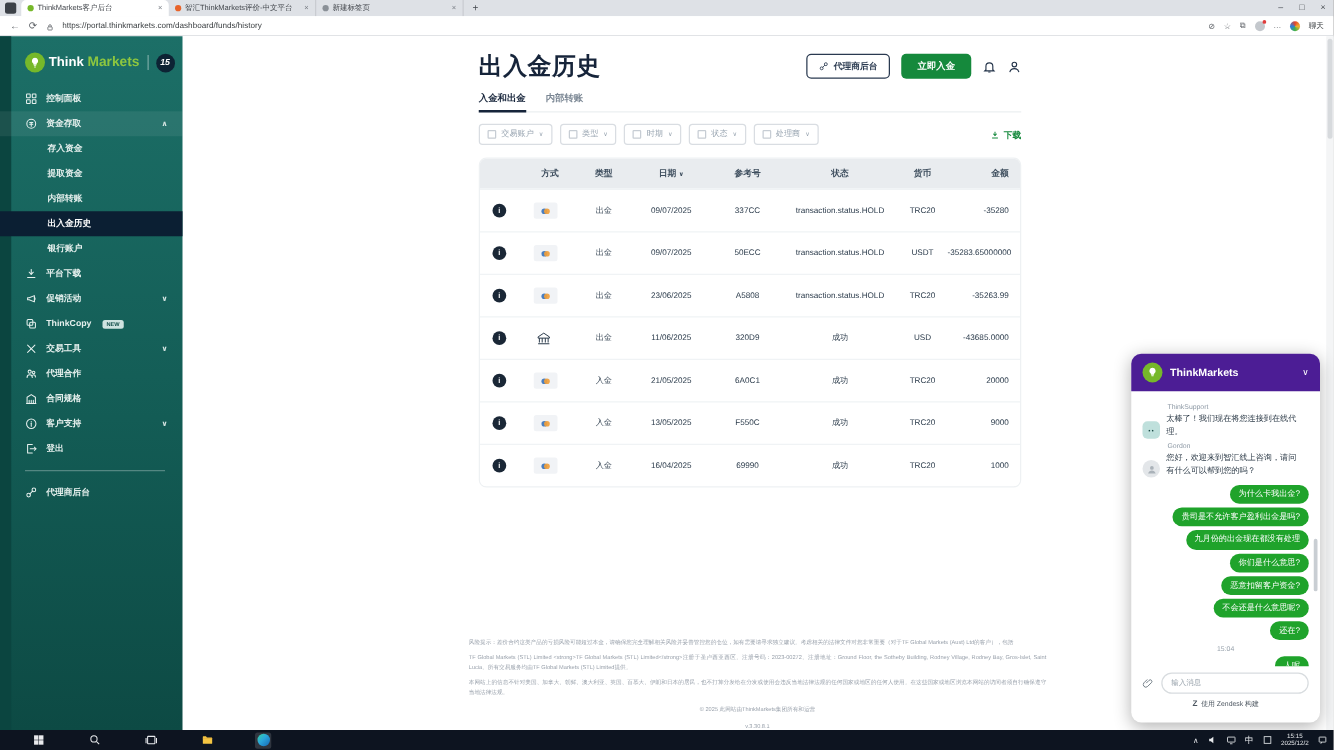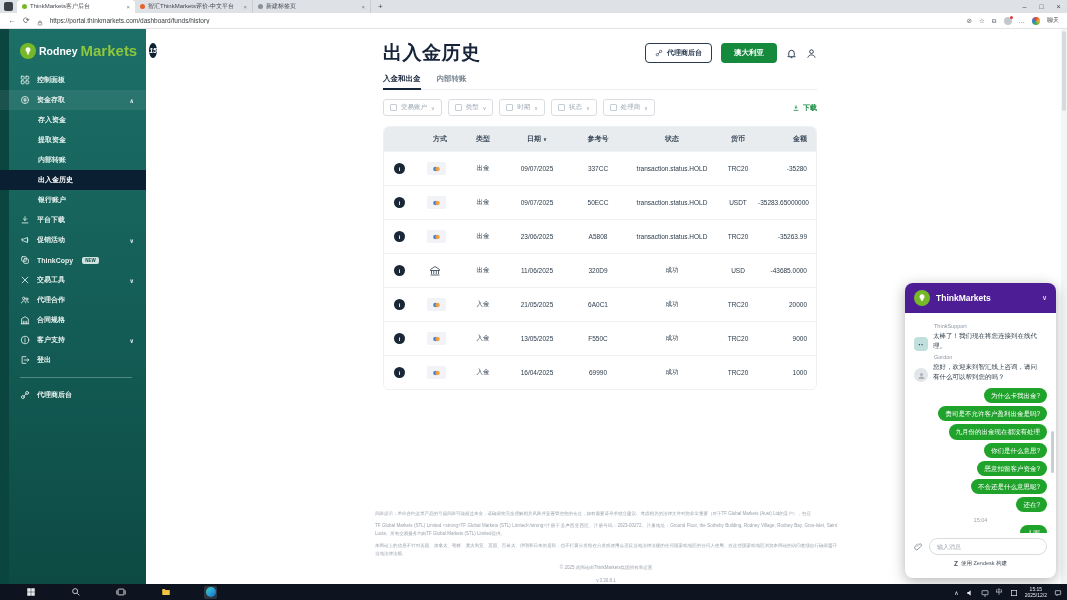--- a/index.html
+++ b/index.html
@@ -32,21 +32,21 @@
 .main-scroll{position:absolute;right:0;top:0;bottom:0;width:6px;background:#f4f5f6;z-index:1}
 .main-scroll .thumb{position:absolute;top:2px;left:1px;width:4px;height:80px;border-radius:2px;background:#d7dadd}
 
 
 .sidebar{position:absolute;top:0;left:0;bottom:0;width:146px;background:linear-gradient(180deg,#1c6f67 0%,#135c55 55%,#0d4a44 100%);color:#eaf4f2;z-index:2}
 .edge-strip{position:absolute;left:0;top:0;bottom:0;width:9px;background:#0b4540}
 .logo{display:flex;align-items:center;gap:3px;padding:13px 0 11px 20px}
 .logo-circle{width:16px;height:16px;border-radius:50%;background:var(--logo-green);display:flex;align-items:center;justify-content:center;flex:none}
 .logo-circle svg{width:10px;height:10px}
 .logo-think{font-size:10.5px;font-weight:bold;color:#fff}
-.logo-markets{font-size:15px;font-weight:bold;color:#8dc63f}
+.logo-markets{font-size:11px;font-weight:bold;color:#8dc63f}
 .logo-sep{width:1px;height:12px;background:rgba(255,255,255,.4);margin:0 3px}
 .logo-badge{width:15px;height:15px;border-radius:50%;background:#0d2334;color:#fff;font-size:7px;font-weight:bold;font-style:italic;display:flex;align-items:center;justify-content:center}
 .nav-item{position:relative;display:flex;align-items:center;gap:7px;height:20px;padding-left:20px;font-size:7px;font-weight:600;color:#e6f0ee;cursor:default}
 .nav-item.child{padding-left:38px}
 .nav-item.active{background:#0b1f33;color:#fff}
 .nav-item.section{background:rgba(255,255,255,.07)}
 .nav-icon{width:10px;height:10px;display:flex;flex:none}
 .nav-icon svg{width:10px;height:10px}
 .nav-chev{position:absolute;right:12px;font-size:6px;opacity:.9}
 .new-badge{background:#cfe3e0;color:#0d4a45;font-size:4.5px;font-weight:bold;padding:1px 3px;border-radius:2px;margin-left:2px}
@@ -184,21 +184,21 @@
     <aside class="sidebar">
       <div class="edge-strip"></div>
       <div class="logo">
         <span class="logo-circle">
             <svg viewBox="0 0 24 24" fill="#fff">
               <path d="M12 3a6 6 0 00-3.5 10.9c.3.3.5.7.5 1.1v1.5h6V15c0-.4.2-.8.5-1.1A6 6 0 0012 3z"></path>
               <rect x="9.5" y="17.5" width="5" height="1.6" rx=".8"></rect>
               <rect x="10.2" y="20" width="3.6" height="1.6" rx=".8"></rect>
             </svg>
           </span>
-        <span class="logo-think">Rodney</span>
+        <span class="logo-think">Think</span>
           <span class="logo-markets">Markets</span>
         <span class="logo-sep"></span>
         <span class="logo-badge">15</span>
       </div>
       <nav id="side-nav">
           <div class="nav-item">
             <span class="nav-icon">
               <svg viewBox="0 0 24 24" fill="none" stroke="currentColor" stroke-width="2" stroke-linecap="round" stroke-linejoin="round">
                 <rect x="3" y="3" width="7" height="7" rx="1"></rect>
                 <rect x="14" y="3" width="7" height="7" rx="1"></rect>
@@ -335,21 +335,21 @@
           <h1 class="page-title">出入金历史</h1>
           <div class="actions">
             <button class="btn-outline">
               <svg viewBox="0 0 24 24" fill="none" stroke="currentColor" stroke-width="2">
                   <path d="M9 15l6-6"></path>
                   <circle cx="7" cy="17" r="3.5"></circle>
                   <circle cx="17" cy="7" r="3.5"></circle>
                 </svg>
               <span>代理商后台</span>
             </button>
-            <button class="btn-green">澳大利亚</button>
+            <button class="btn-green">立即入金</button>
             <span class="icon-btn">
                 <svg viewBox="0 0 24 24" fill="none" stroke="currentColor" stroke-width="2">
                   <path d="M6 17v-6a6 6 0 0112 0v6l2 2H4l2-2z"></path>
                   <path d="M10 21h4"></path>
                 </svg>
               </span>
             <span class="icon-btn">
                 <svg viewBox="0 0 24 24" fill="none" stroke="currentColor" stroke-width="2">
                   <circle cx="12" cy="8" r="4"></circle>
                   <path d="M4 21c1-4 4.5-6 8-6s7 2 8 6"></path>

